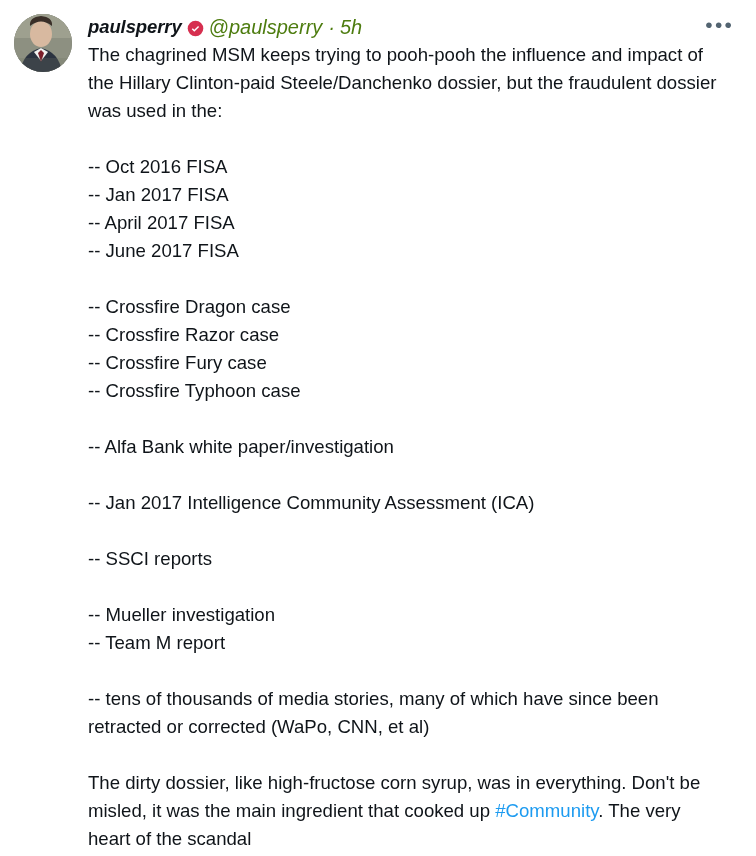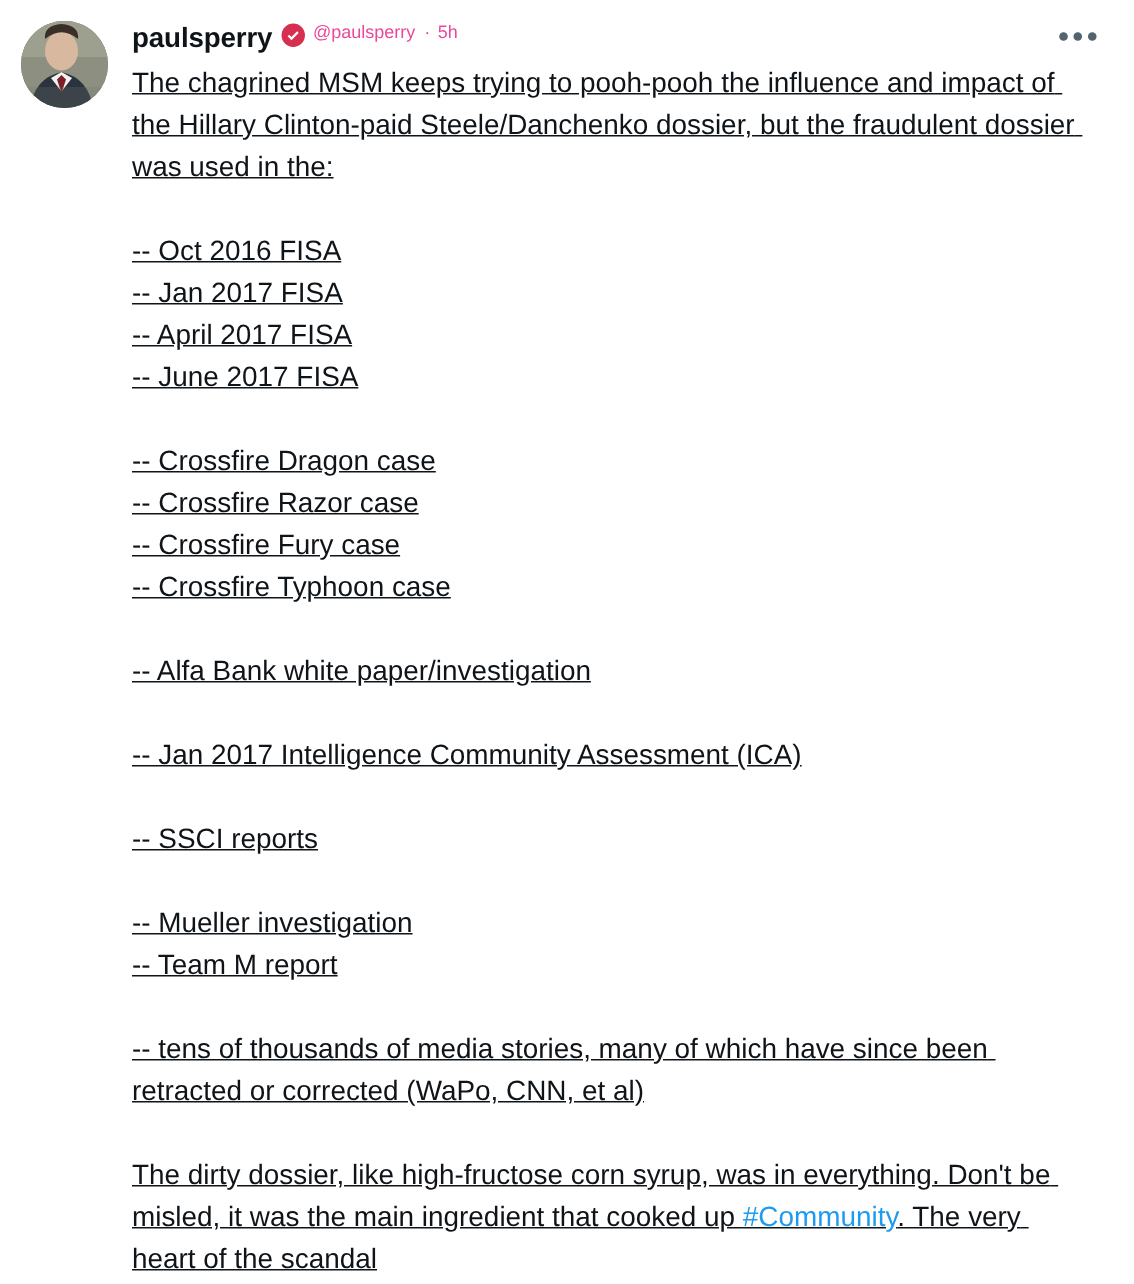--- a/index.html
+++ b/index.html
@@ -36,40 +36,42 @@
   .avatar svg {
     display: block;
   }
   .content-col {
     flex: 1 1 auto;
     padding-left: 12px;
     min-width: 0;
   }
   .header-row {
     display: flex;
+    align-items: center;
     line-height: 1.2;
     height: 26px;
+    font-style: italic;
   }
   .display-name {
     font-weight: bold;
     font-size: 18.5px;
     color: #0f1419;
     letter-spacing: -0.1px;
   }
   .verified {
     margin-left: 5px;
     width: 17px;
     height: 17px;
     display: inline-block;
     position: relative;
     top: 1px;
   }
   .handle, .dot, .time {
-    color: #ec4899;
-    font-size: 12px;
+    color: #4d7c0f;
+    font-size: 20px;
     margin-left: 5px;
   }
   .dot {
     margin-left: 6px;
     margin-right: 1px;
   }
   .time {
     margin-left: 4px;
   }
   .more-btn {
@@ -84,21 +86,20 @@
     user-select: none;
   }
   .tweet-text {
     font-size: 18.6px;
     line-height: 28px;
     color: #0f1419;
     white-space: pre-wrap;
     word-wrap: break-word;
     margin-top: 1px;
     padding-right: 22px;
-    text-decoration: underline;
   }
   .hashtag {
     color: #1d9bf0;
   }
 </style>
 </head>
 <body>
 
 <div class="tweet">
 

